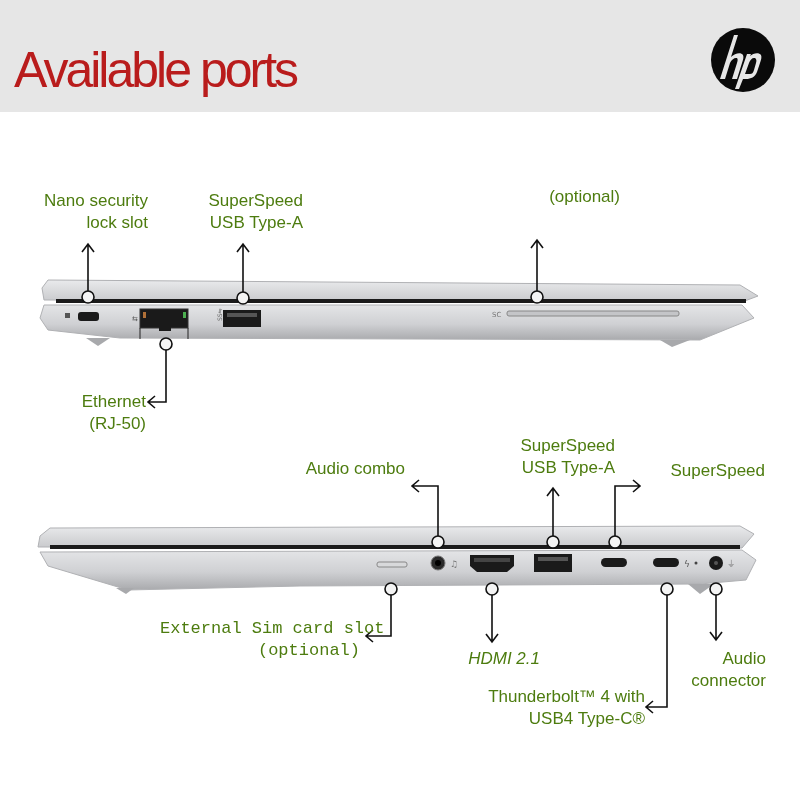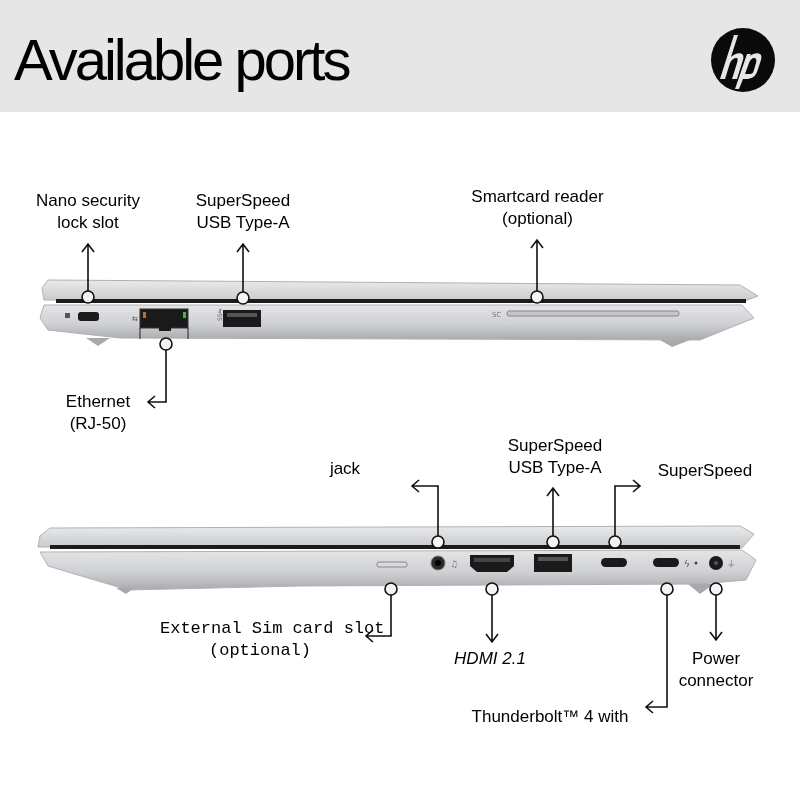--- a/index.html
+++ b/index.html
@@ -1,22 +1,22 @@
 <!DOCTYPE html>
 <html><head>
 <meta charset="utf-8">
 <style>
   html, body { margin: 0; padding: 0; }
   body { width: 800px; height: 800px; background: #ffffff; position: relative; overflow: hidden;
          font-family: "Liberation Sans", "DejaVu Sans", sans-serif; color: #111; }
   .header { position: absolute; left: 0; top: 0; width: 800px; height: 112px; background: #e6e6e6; }
-  .title { position: absolute; left: 14px; top: 10px; font-size: 58px; letter-spacing: -3px;
-           font-family: "Liberation Sans", sans-serif; color: #000000; line-height: 100px; }
+  .title { position: absolute; left: 14px; top: 20px; font-size: 50px; letter-spacing: -3px;
+           font-family: "Liberation Sans", sans-serif; color: #b91c1c; line-height: 100px; }
   .logo { position: absolute; left: 710px; top: 27px; width: 66px; height: 66px; }
-  .label { position: absolute; font-size: 17px; line-height: 22px; text-align: center; color: #000000; white-space: nowrap; }
+  .label { position: absolute; font-size: 17px; line-height: 22px; text-align: right; color: #4d7c0f; white-space: nowrap; }
   svg.overlay { position: absolute; left: 0; top: 0; }
 </style>
 </head>
 <body>
 
 <div class="header">
   <div class="title">Available ports</div>
   <svg class="logo" viewBox="0 0 66 66">
     <circle cx="33" cy="33" r="32" fill="#0a0a0a"></circle>
     <path d="M24 8 L28 8 L21 30 C25 26 31 25 33 28 C34 30 33 33 32 36 L27 52 L22 52 L27 36 C28 33 28 31 26 31 C24 31 21 33 20 36 L15 52 L10 52 Z" fill="#e6e6e6"></path>
@@ -125,44 +125,44 @@
 
 <div class="label" style="left:28px; top:190px; width:120px;">
   <div>Nano security</div>
   <div>lock slot</div>
 </div>
 <div class="label" style="left:183px; top:190px; width:120px;">
   <div>SuperSpeed</div>
   <div>USB Type-A</div>
 </div>
 <div class="label" style="left:455px; top:186px; width:165px;">
-  <div>Smartcard reader</div>
   <div>(optional)</div>
 </div>
 <div class="label" style="left:50px; top:391px; width:96px;">
   <div>Ethernet</div>
   <div>(RJ-50)</div>
 </div>
 
 <div class="label" style="left:285px; top:458px; width:120px;">
-  <div>jack</div>
+  <div>Audio combo</div>
 </div>
 <div class="label" style="left:495px; top:435px; width:120px;">
   <div>SuperSpeed</div>
   <div>USB Type-A</div>
 </div>
 <div class="label" style="left:645px; top:460px; width:120px;">
   <div>SuperSpeed</div>
 </div>
 <div class="label" style="left:160px; top:618px; width:200px;font-family:Liberation Mono, monospace;">
   <div>External Sim card slot</div>
   <div>(optional)</div>
 </div>
 <div class="label" style="left:440px; top:648px; width:100px;font-style:italic;">
   <div>HDMI 2.1</div>
 </div>
 <div class="label" style="left:666px; top:648px; width:100px;">
-  <div>Power</div>
+  <div>Audio</div>
   <div>connector</div>
 </div>
-<div class="label" style="left:455px; top:686px; width:190px;margin-top:20px;">
+<div class="label" style="left:455px; top:686px; width:190px;">
   <div>Thunderbolt™ 4 with</div>
+  <div>USB4 Type-C®</div>
 </div>
 
 </body></html>

